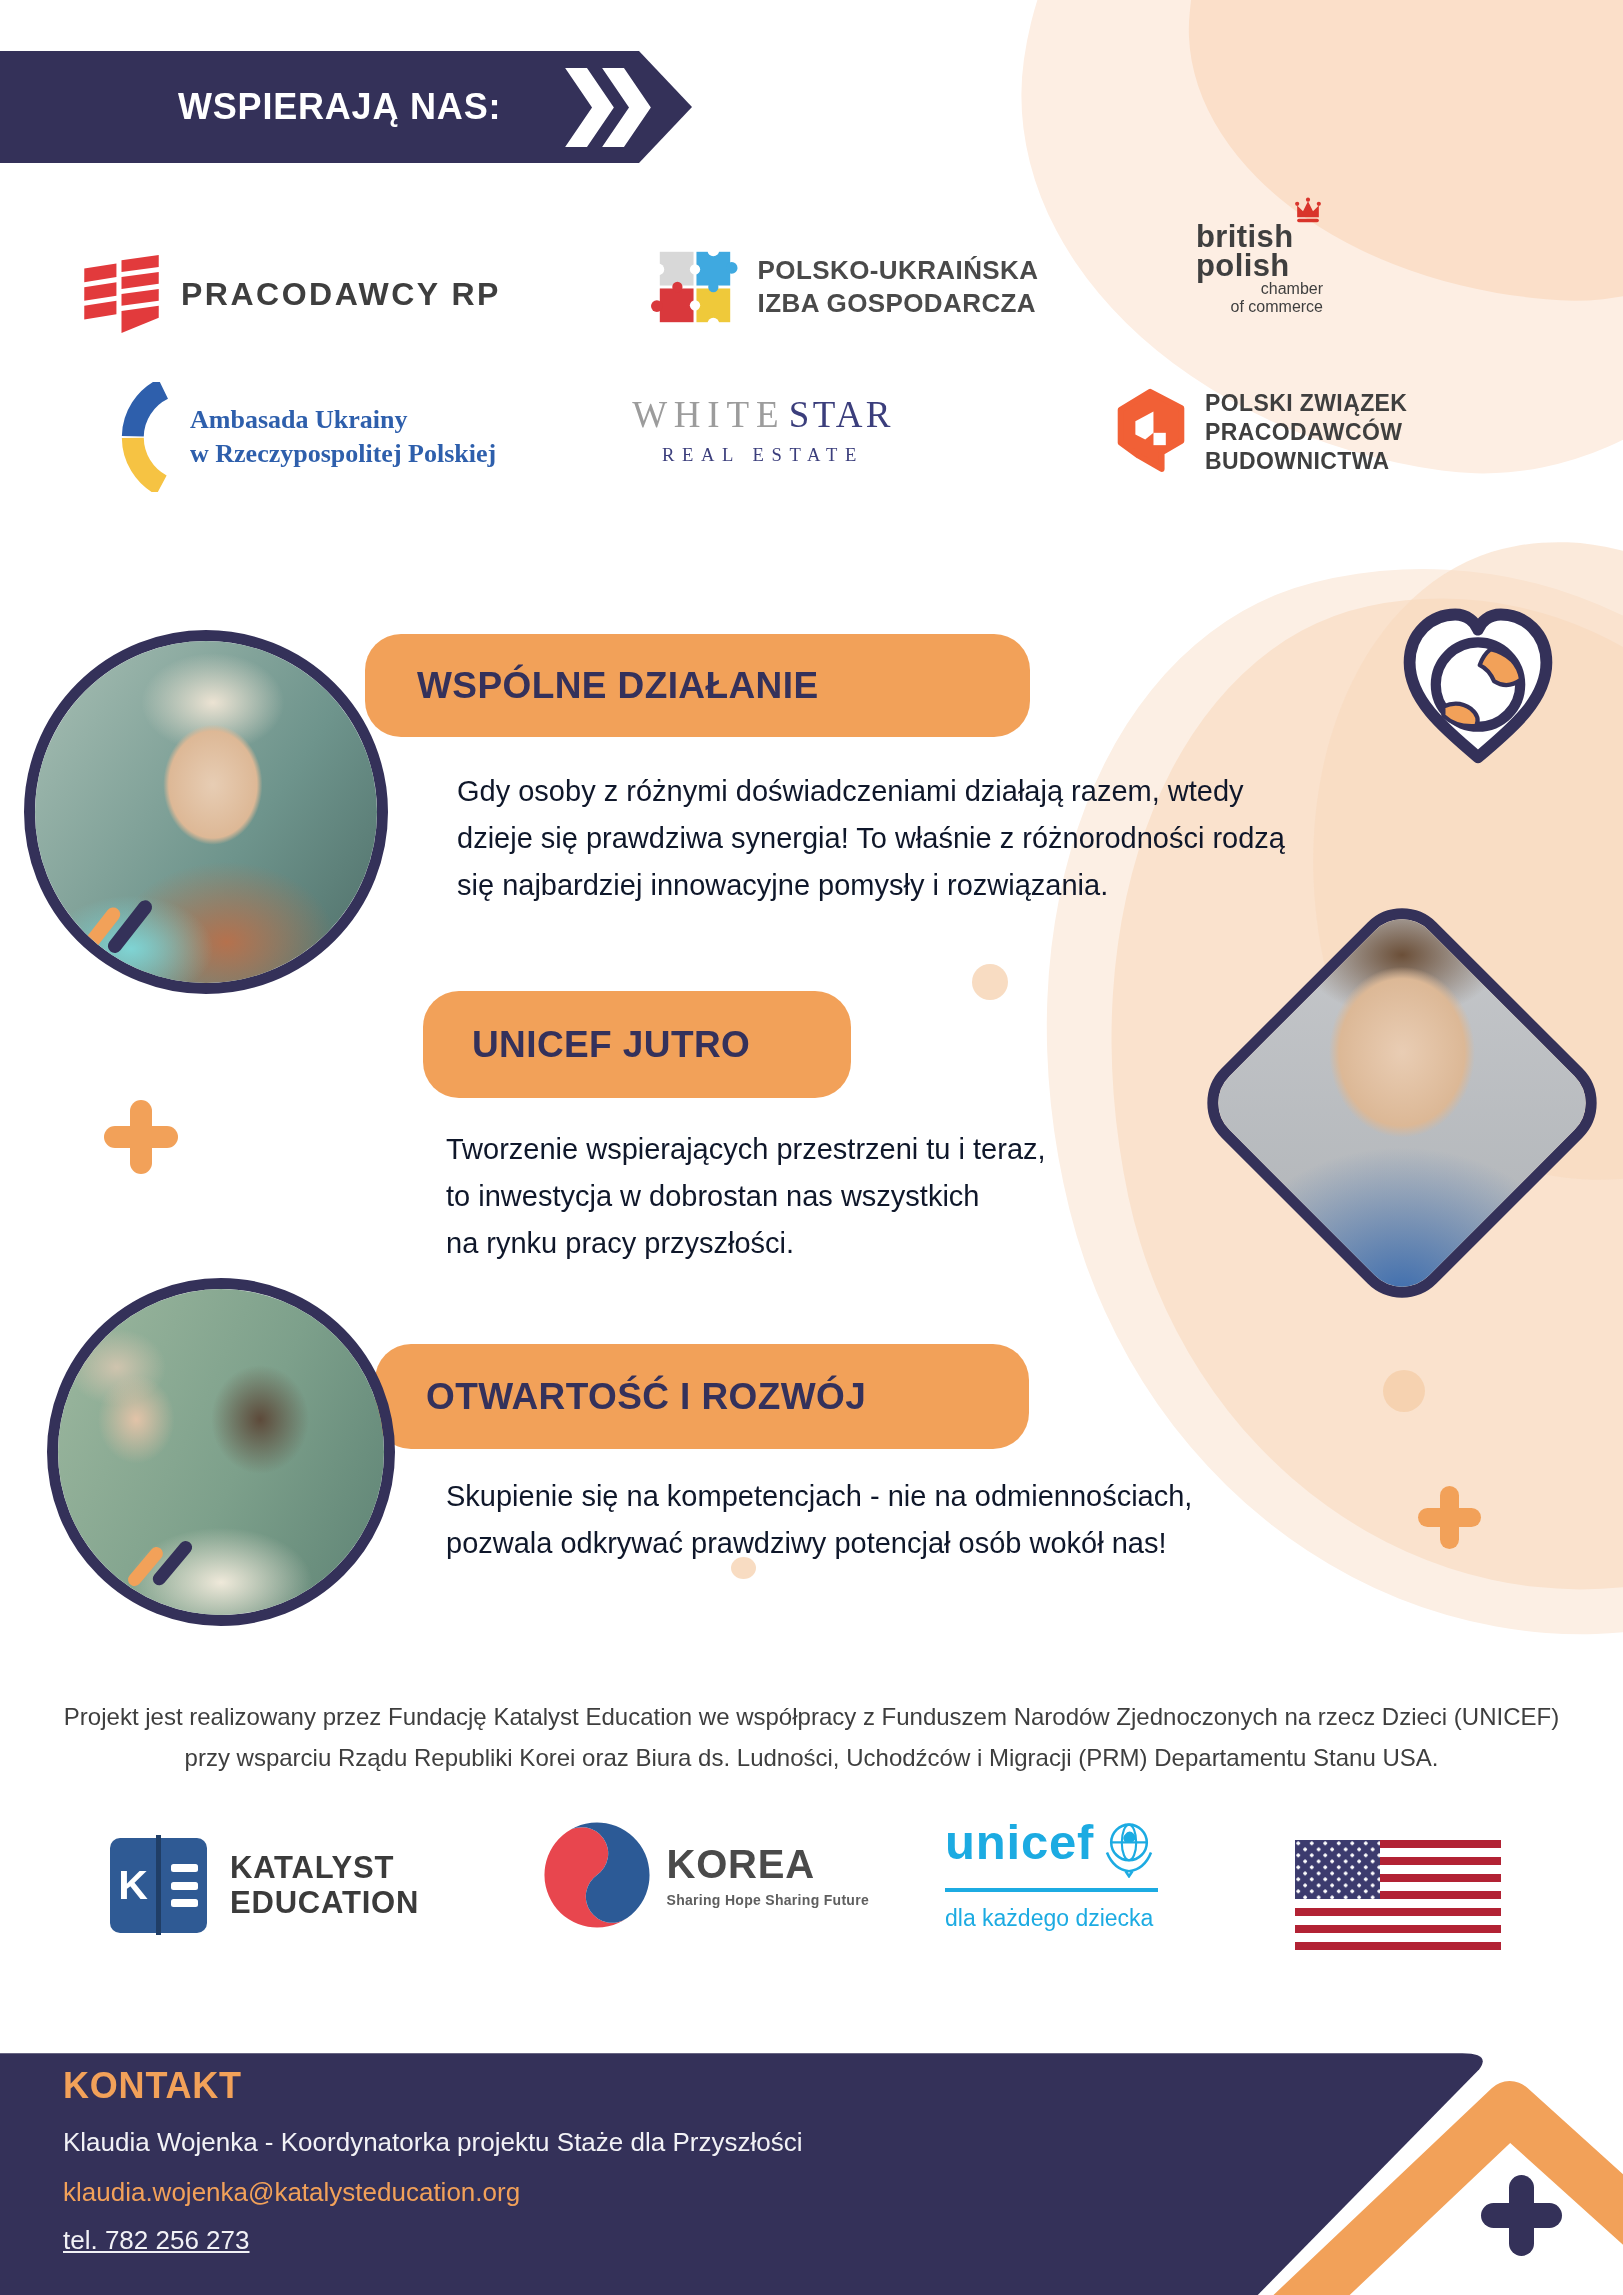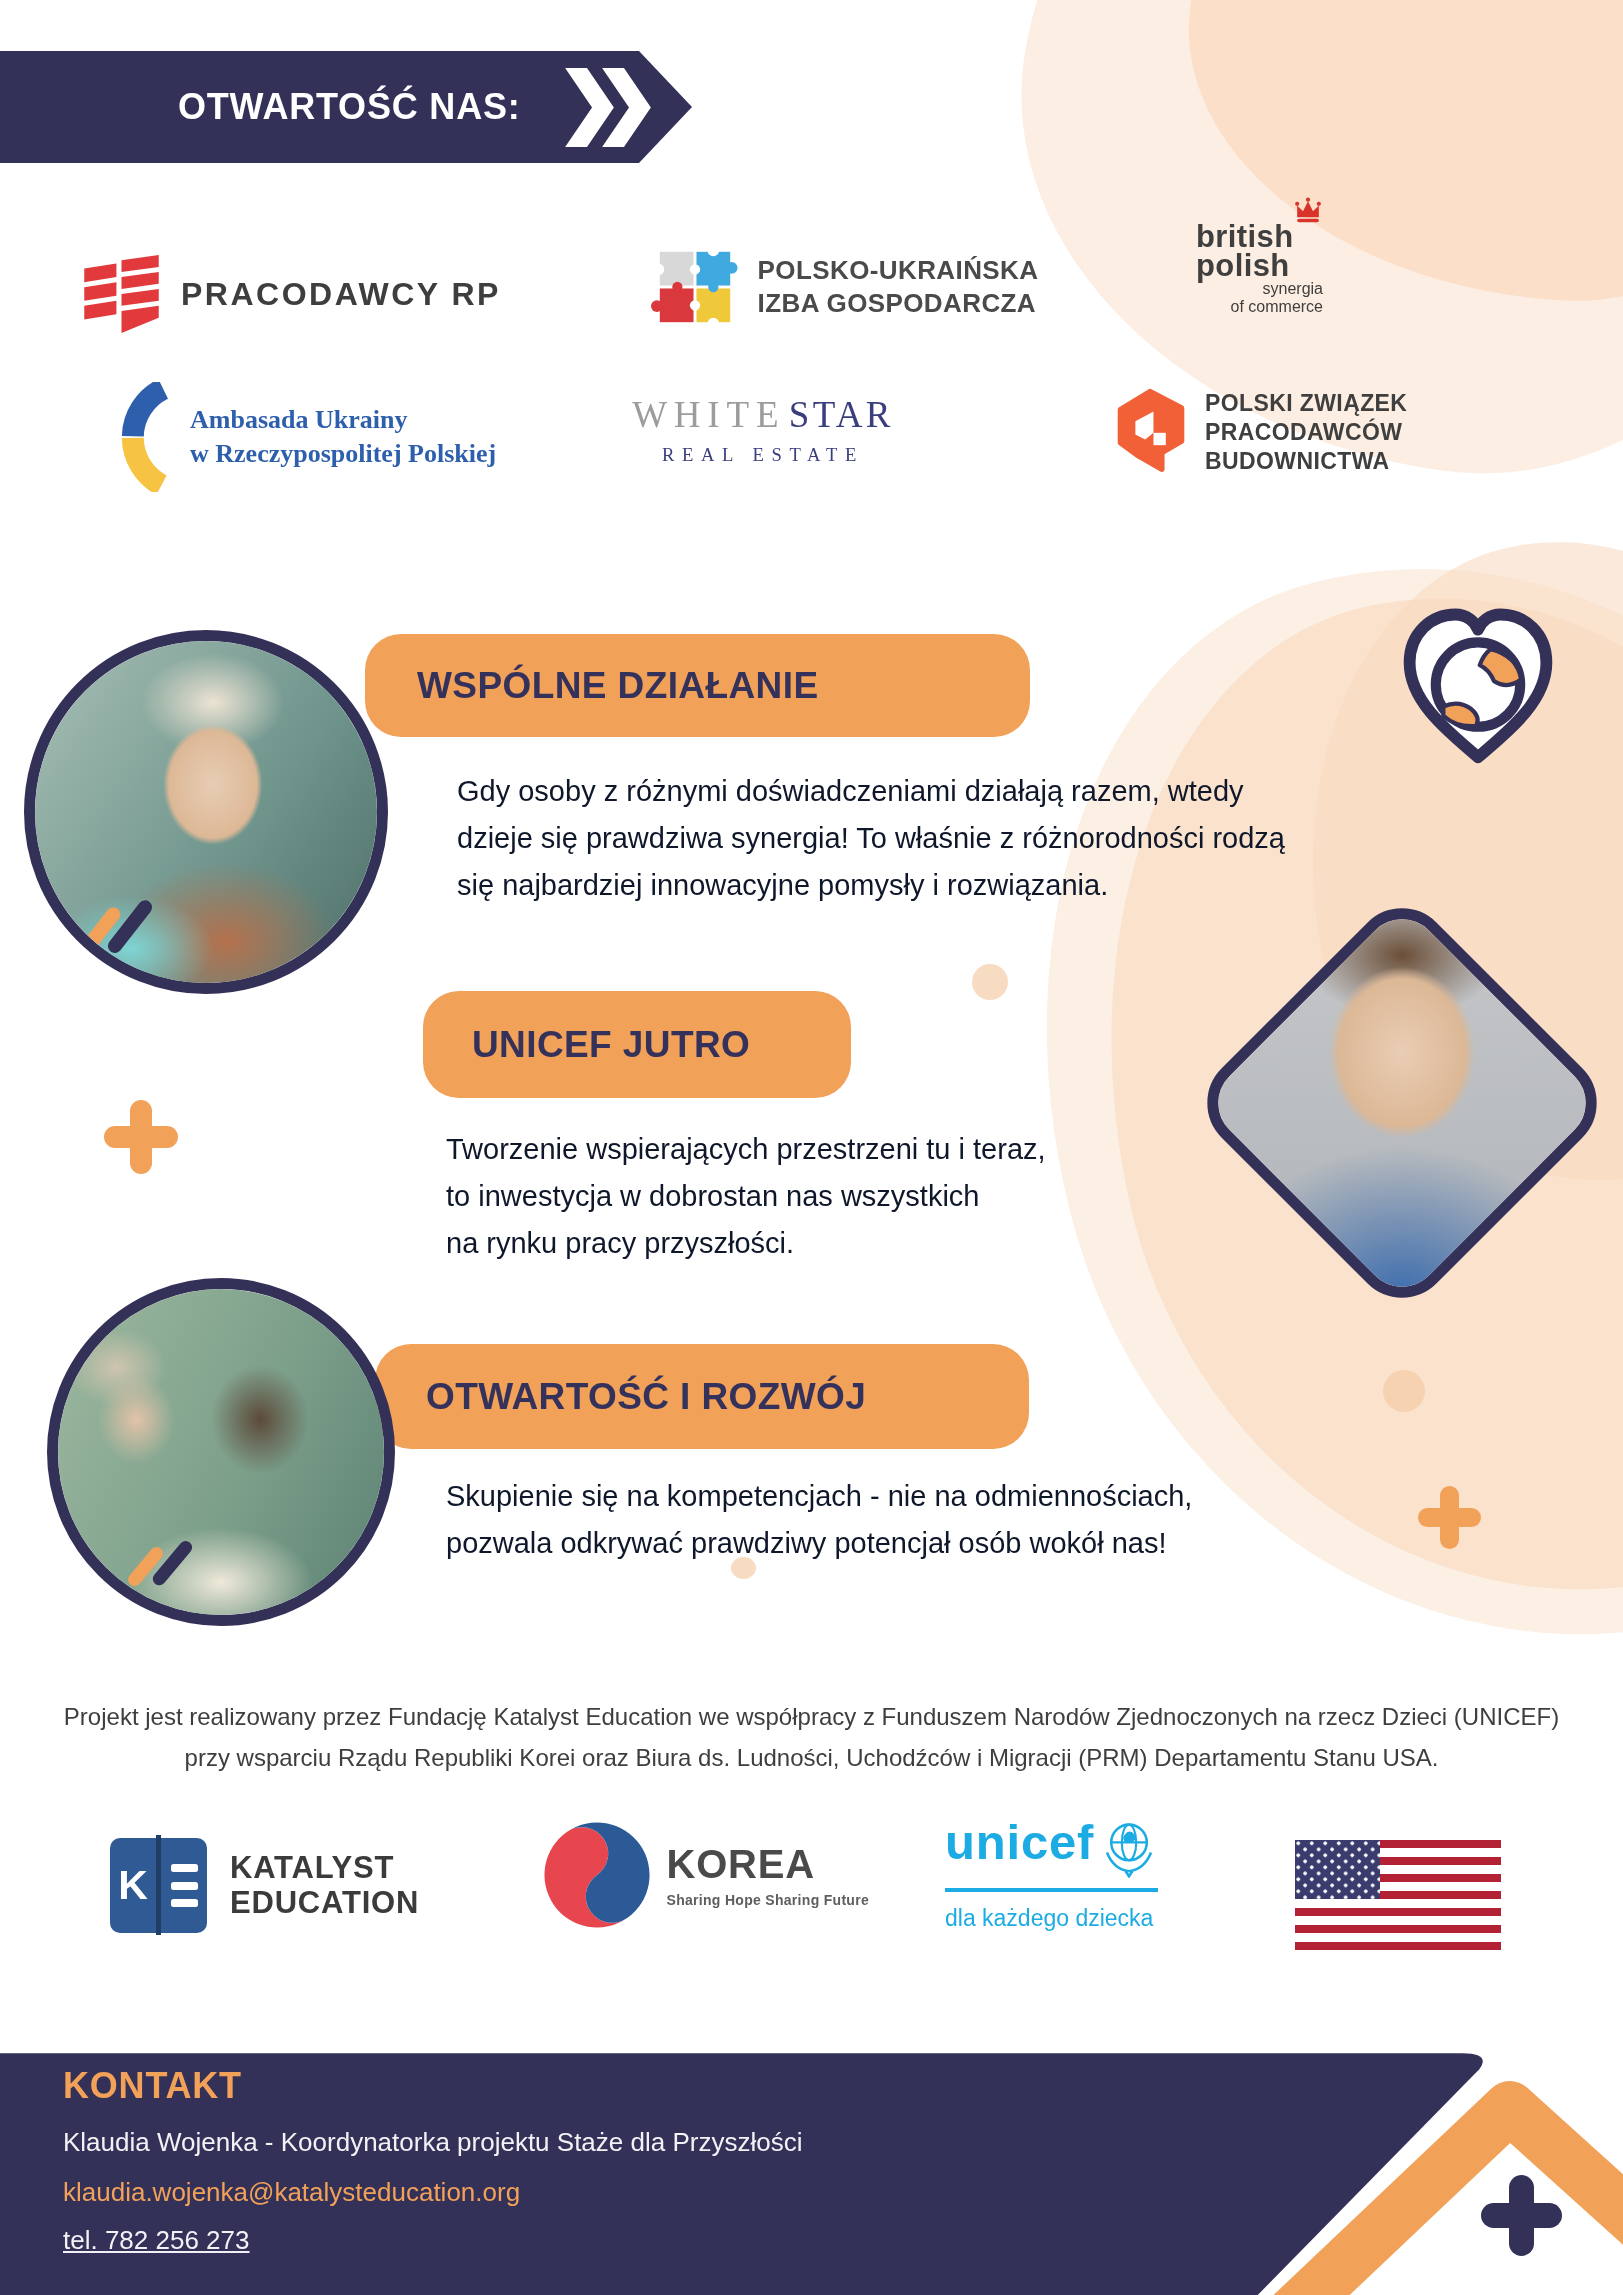--- a/index.html
+++ b/index.html
@@ -160,21 +160,21 @@
   <div class="blob blob-tr-outer"></div>
   <div class="blob blob-tr-inner"></div>
   <div class="blob blob-mid-outer"></div>
   <div class="blob blob-mid"></div>
   <div class="blob blob-mid-in"></div>
   <div class="dot dot1"></div>
   <div class="dot dot2"></div>
   <div class="dot dot3"></div>
 
   <div class="top-banner">
-    <span class="label">OTWARTOŚĆ NAS:</span>
+    <span class="label">WSPIERAJĄ NAS:</span>
     <svg width="86" height="79" viewBox="0 0 102 94">
       <polygon points="0,0 26,0 58,47 26,94 0,94 32,47" fill="#ffffff"></polygon>
       <polygon points="44,0 70,0 102,47 70,94 44,94 76,47" fill="#ffffff"></polygon>
     </svg>
   </div>
 
   <div class="logo prac">
     <svg width="85" height="88" viewBox="0 0 100 104">
       <polygon points="6,22 44,16 44,32 6,38" fill="#E23A3C"></polygon>
       <polygon points="6,44 44,38 44,54 6,60" fill="#E23A3C"></polygon>
@@ -213,21 +213,21 @@
     <div style="position:relative;">
       <svg width="30" height="27" viewBox="0 0 36 32">
         <path d="M5,24 V10 L12,17 L18,5 L24,17 L31,10 V24 Z" fill="#D9342B"></path>
         <rect x="5" y="26" width="26" height="4" rx="2" fill="#D9342B"></rect>
         <circle cx="5" cy="8" r="2.5" fill="#D9342B"></circle>
         <circle cx="18" cy="3" r="2.5" fill="#D9342B"></circle>
         <circle cx="31" cy="8" r="2.5" fill="#D9342B"></circle>
       </svg>
       <div class="big">british</div>
       <div class="big">polish</div>
-      <div class="small">synergia</div>
+      <div class="small">chamber</div>
       <div class="small">of commerce</div>
     </div>
   </div>
 
   <div class="logo amba">
     <svg width="54" height="110" viewBox="0 0 64 130">
       <path d="M50,8 A64,64 0 0 0 14,64" stroke="#2E5FAC" stroke-width="26" fill="none"></path>
       <path d="M14,66 A64,64 0 0 0 48,122" stroke="#F6C343" stroke-width="26" fill="none"></path>
     </svg>
     <div class="txt">

